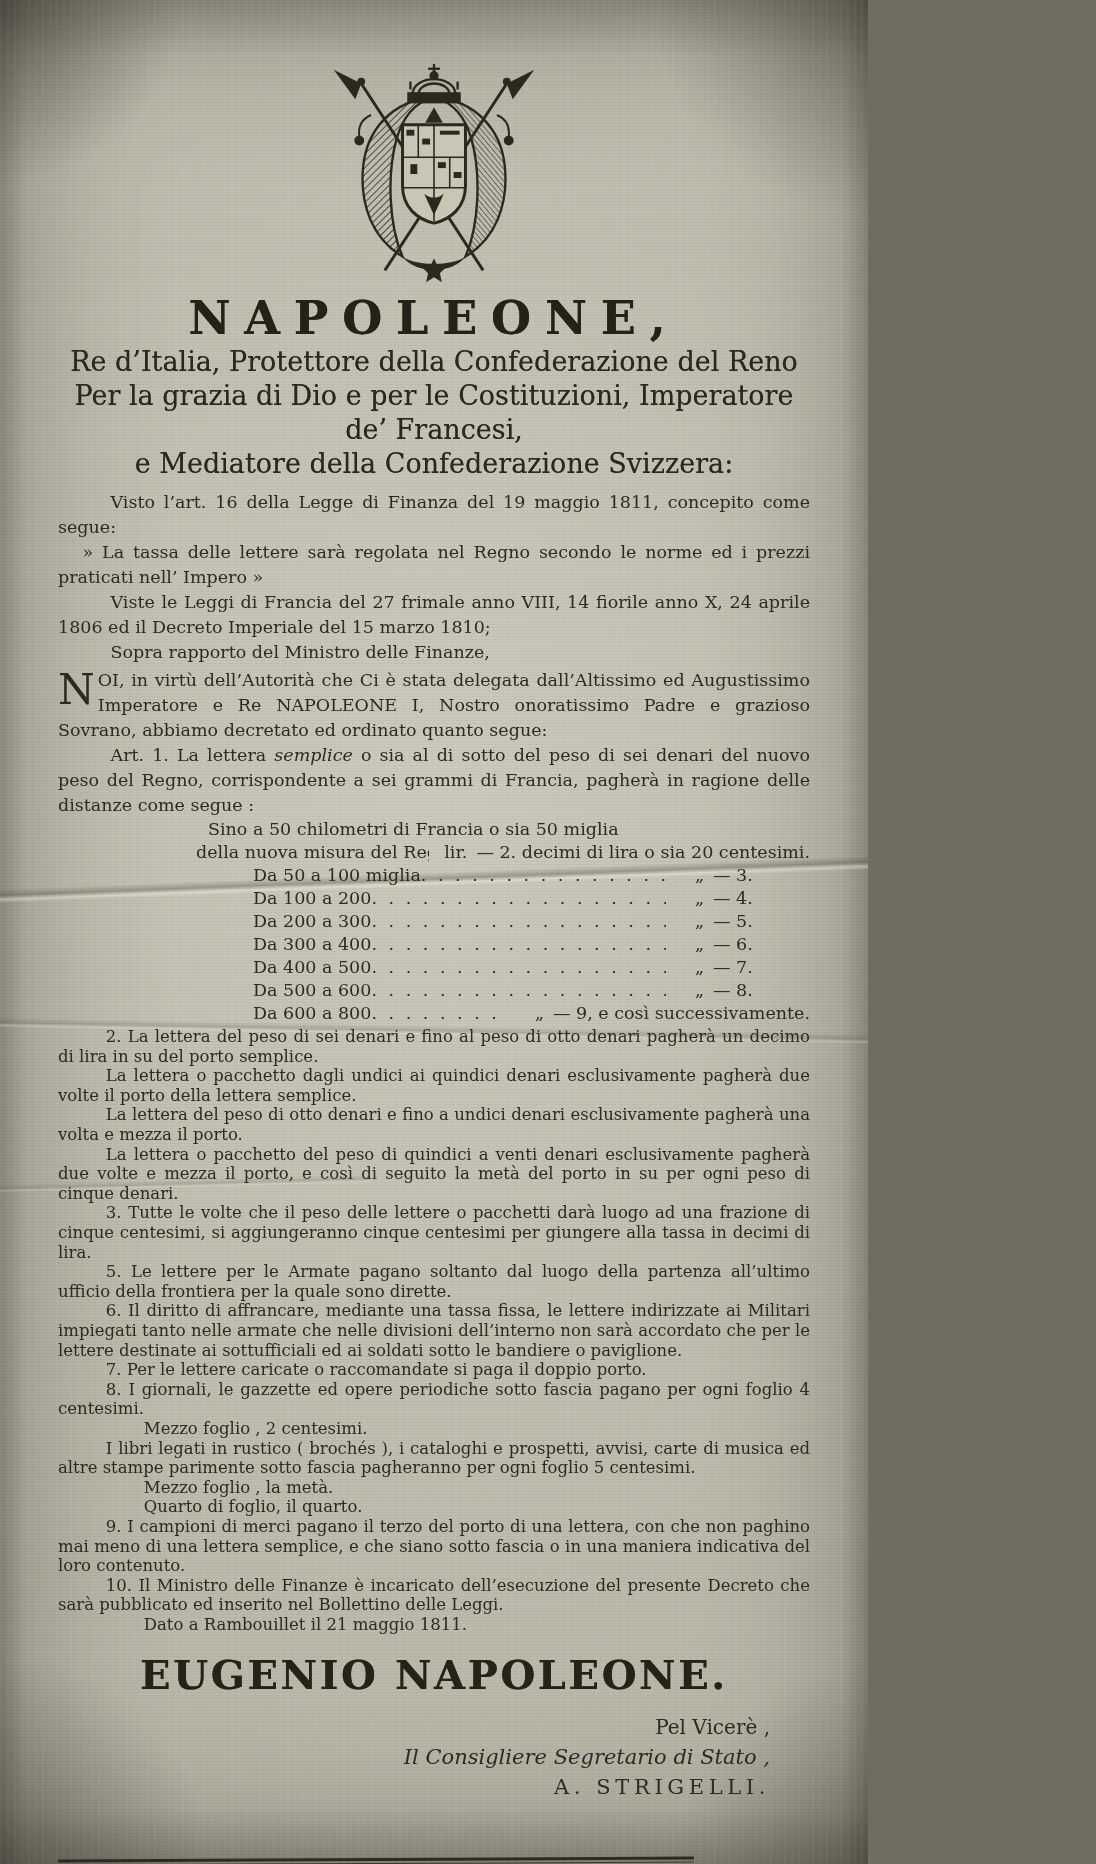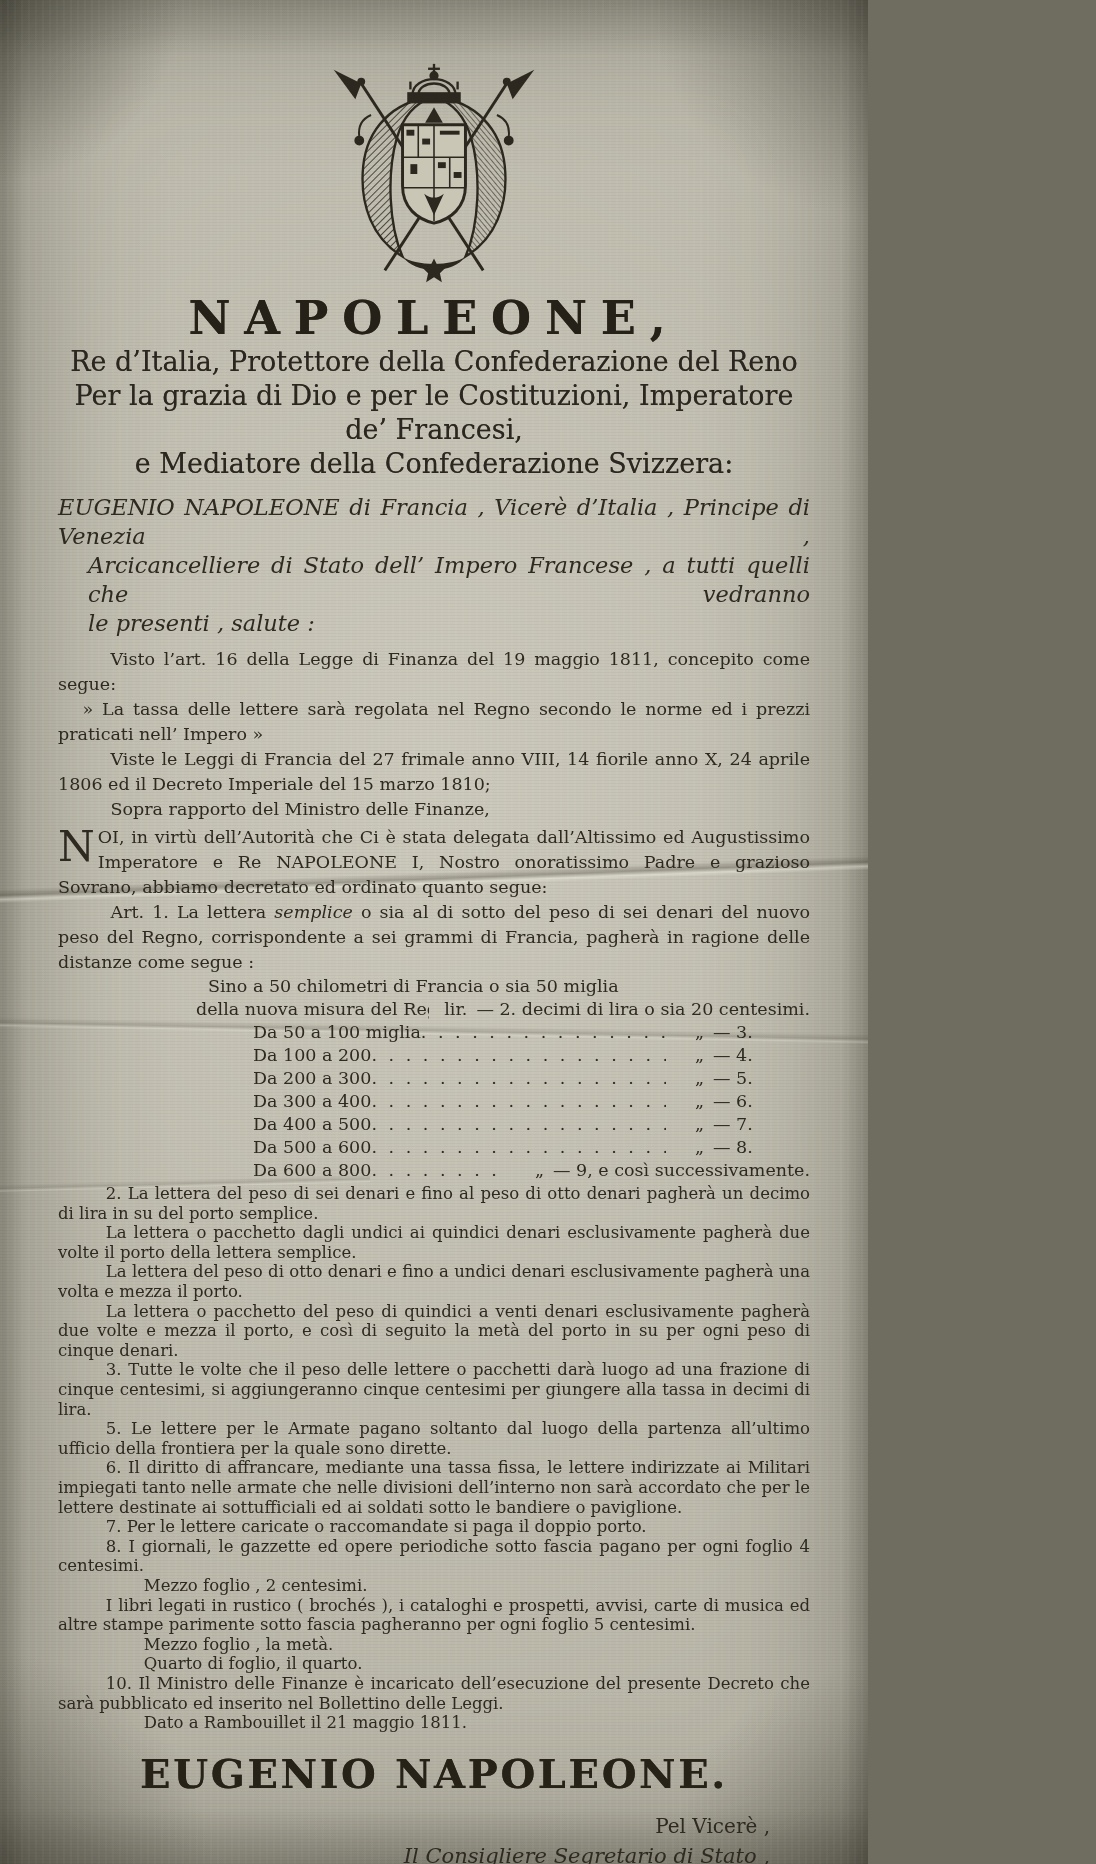--- a/index.html
+++ b/index.html
@@ -175,25 +175,20 @@
 
       <path d="M120,206 l4,8 l8,1 l-6,6 l2,9 l-8,-5 l-8,5 l2,-9 l-6,-6 l8,-1 Z" fill="#2c2820"></path>
     </svg>
 
     <h1 class="main-title">NAPOLEONE,</h1>
 
     <div class="title-line">Re  d’Italia, Protettore della Confederazione del Reno</div>
     <div class="title-line">Per la grazia di Dio e per le Costituzioni, Imperatore de’ Francesi,</div>
     <div class="title-line">e Mediatore della Confederazione Svizzera:</div>
 
-    <div class="salutation">
-      <div class="sal-l1">EUGENIO NAPOLEONE di Francia , Vicerè d’Italia , Principe di Venezia ,</div>
-      <div class="sal-l2">Arcicancelliere di Stato dell’ Impero Francese , a tutti quelli che vedranno</div>
-      <div class="sal-l3">le presenti , salute :</div>
-    </div>
 
     <div class="preamble">
       <p class="p-ind">Visto l’art. 16 della Legge di Finanza del 19 maggio 1811, concepito come segue:</p>
       <p class="p-quote">» La tassa delle lettere sarà regolata nel Regno secondo le norme ed i prezzi praticati nell’ Impero »</p>
       <p class="p-ind">Viste le Leggi di Francia del 27 frimale anno VIII, 14 fiorile anno X, 24 aprile 1806 ed il Decreto Imperiale del 15 marzo 1810;</p>
       <p class="p-ind">Sopra rapporto del Ministro delle Finanze,</p>
     </div>
 
     <div class="noi-block">
       <span class="dropcap">N</span><span>OI, in virtù  dell’Autorità che Ci è stata delegata  dall’Altissimo  ed Augustissimo Imperatore e Re NAPOLEONE I, Nostro onoratissimo Padre e grazioso Sovrano, abbiamo decretato ed ordinato quanto segue:</span>
@@ -277,20 +272,21 @@
       <p class="a-ind">La lettera o pacchetto del peso di quindici a venti denari esclusivamente pagherà due volte e mezza il porto, e così di seguito la metà del porto in su per ogni peso di cinque denari.</p>
       <p class="a-ind">3. Tutte le volte che il peso delle lettere o pacchetti darà luogo ad una frazione di cinque centesimi, si aggiungeranno cinque centesimi per giungere alla tassa in decimi di lira.</p>
       <p class="a-ind">5. Le lettere per le Armate pagano soltanto dal luogo della partenza all’ultimo ufficio della frontiera per la quale sono dirette.</p>
       <p class="a-ind">6. Il diritto di affrancare, mediante una tassa fissa, le lettere indirizzate ai Militari impiegati tanto nelle armate che nelle divisioni dell’interno non sarà accordato che per le lettere destinate ai sottufficiali ed ai soldati sotto le bandiere o paviglione.</p>
       <p class="a-ind">7. Per le lettere caricate o raccomandate si paga il doppio porto.</p>
       <p class="a-ind">8. I giornali, le gazzette ed opere periodiche sotto fascia pagano per ogni foglio 4 centesimi.</p>
       <p class="a-short">Mezzo foglio , 2 centesimi.</p>
       <p class="a-ind">I libri legati in rustico ( brochés ), i cataloghi e prospetti, avvisi, carte di musica ed altre stampe parimente sotto fascia pagheranno per ogni foglio 5 centesimi.</p>
       <p class="a-short">Mezzo foglio , la metà.</p>
       <p class="a-short">Quarto di foglio, il quarto.</p>
+      <p class="a-ind">9. I campioni di merci pagano il terzo del porto di una lettera, con che non paghino mai meno di una lettera semplice, e che siano sotto fascia o in una maniera indicativa del loro contenuto.</p>
       <p class="a-ind">10. Il Ministro delle Finanze è incaricato dell’esecuzione del presente Decreto che sarà pubblicato ed inserito nel Bollettino delle Leggi.</p>
       <p class="a-short">Dato a Rambouillet il 21 maggio 1811.</p>
     </div>
 
     <div class="big-sig">EUGENIO NAPOLEONE.</div>
 
     <div class="sig-block">
       <div class="sig-role">Pel Vicerè ,</div>
       <div class="sig-office">Il Consigliere Segretario di Stato ,</div>
       <div class="sig-name">A. STRIGELLI.</div>

